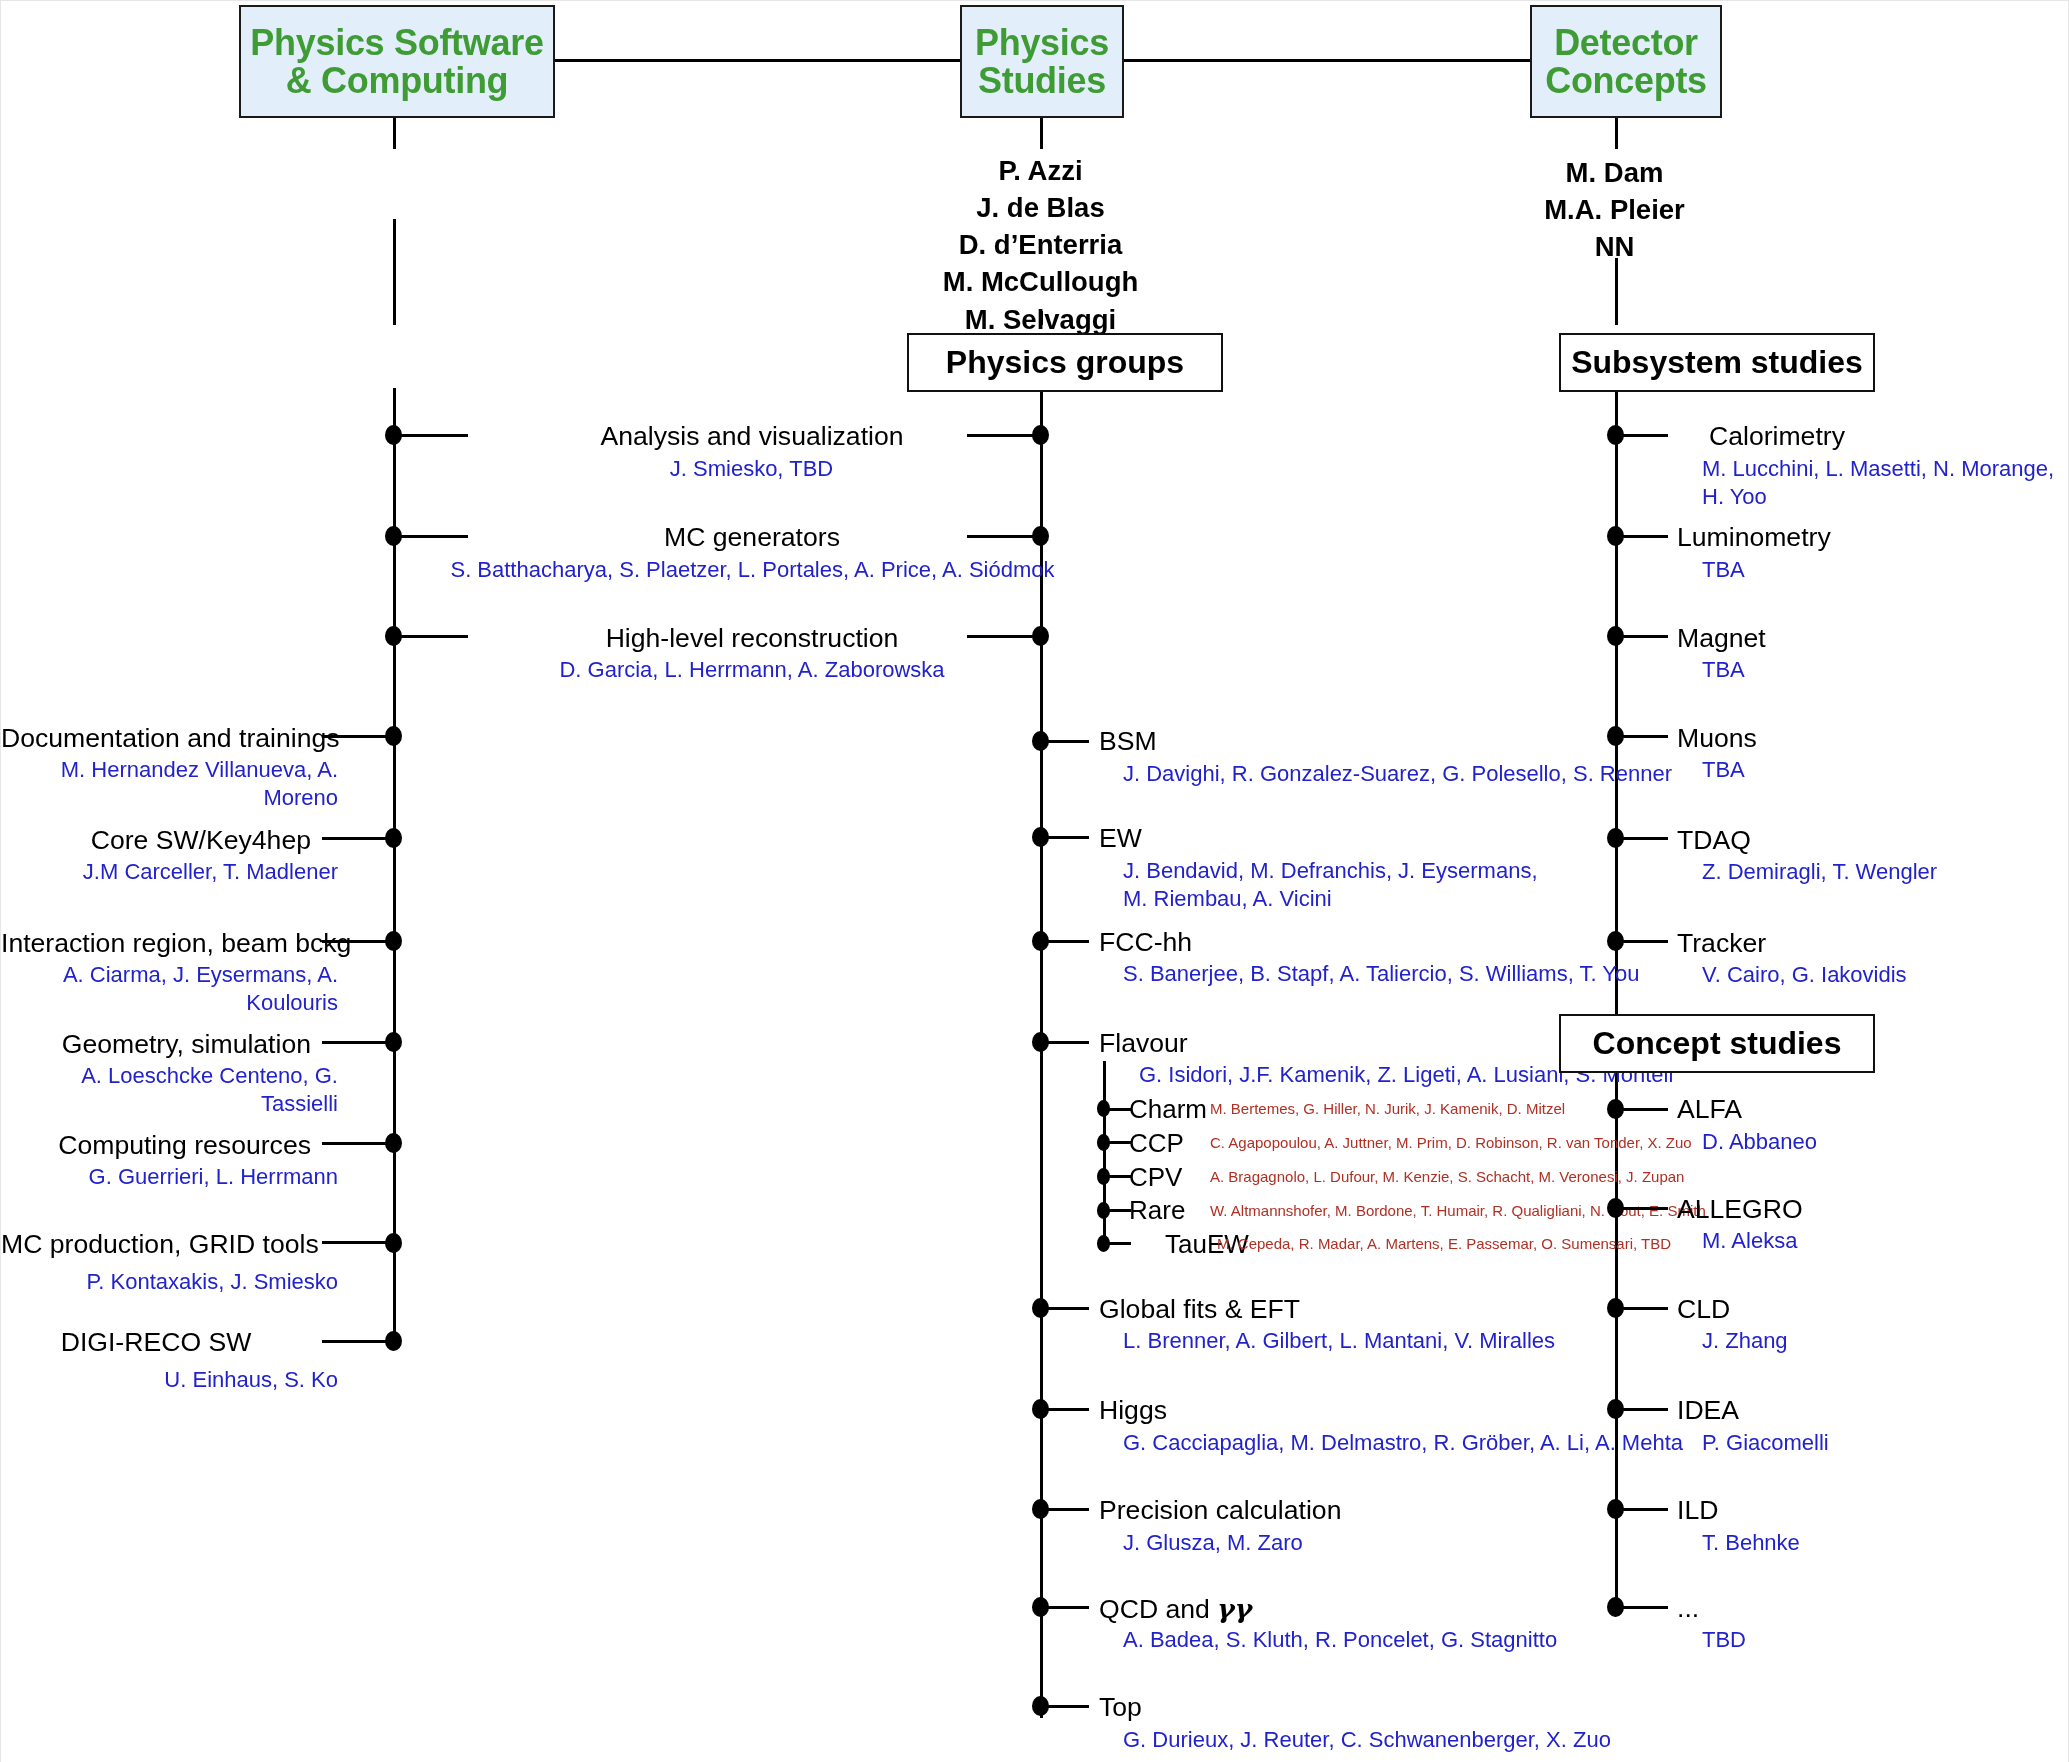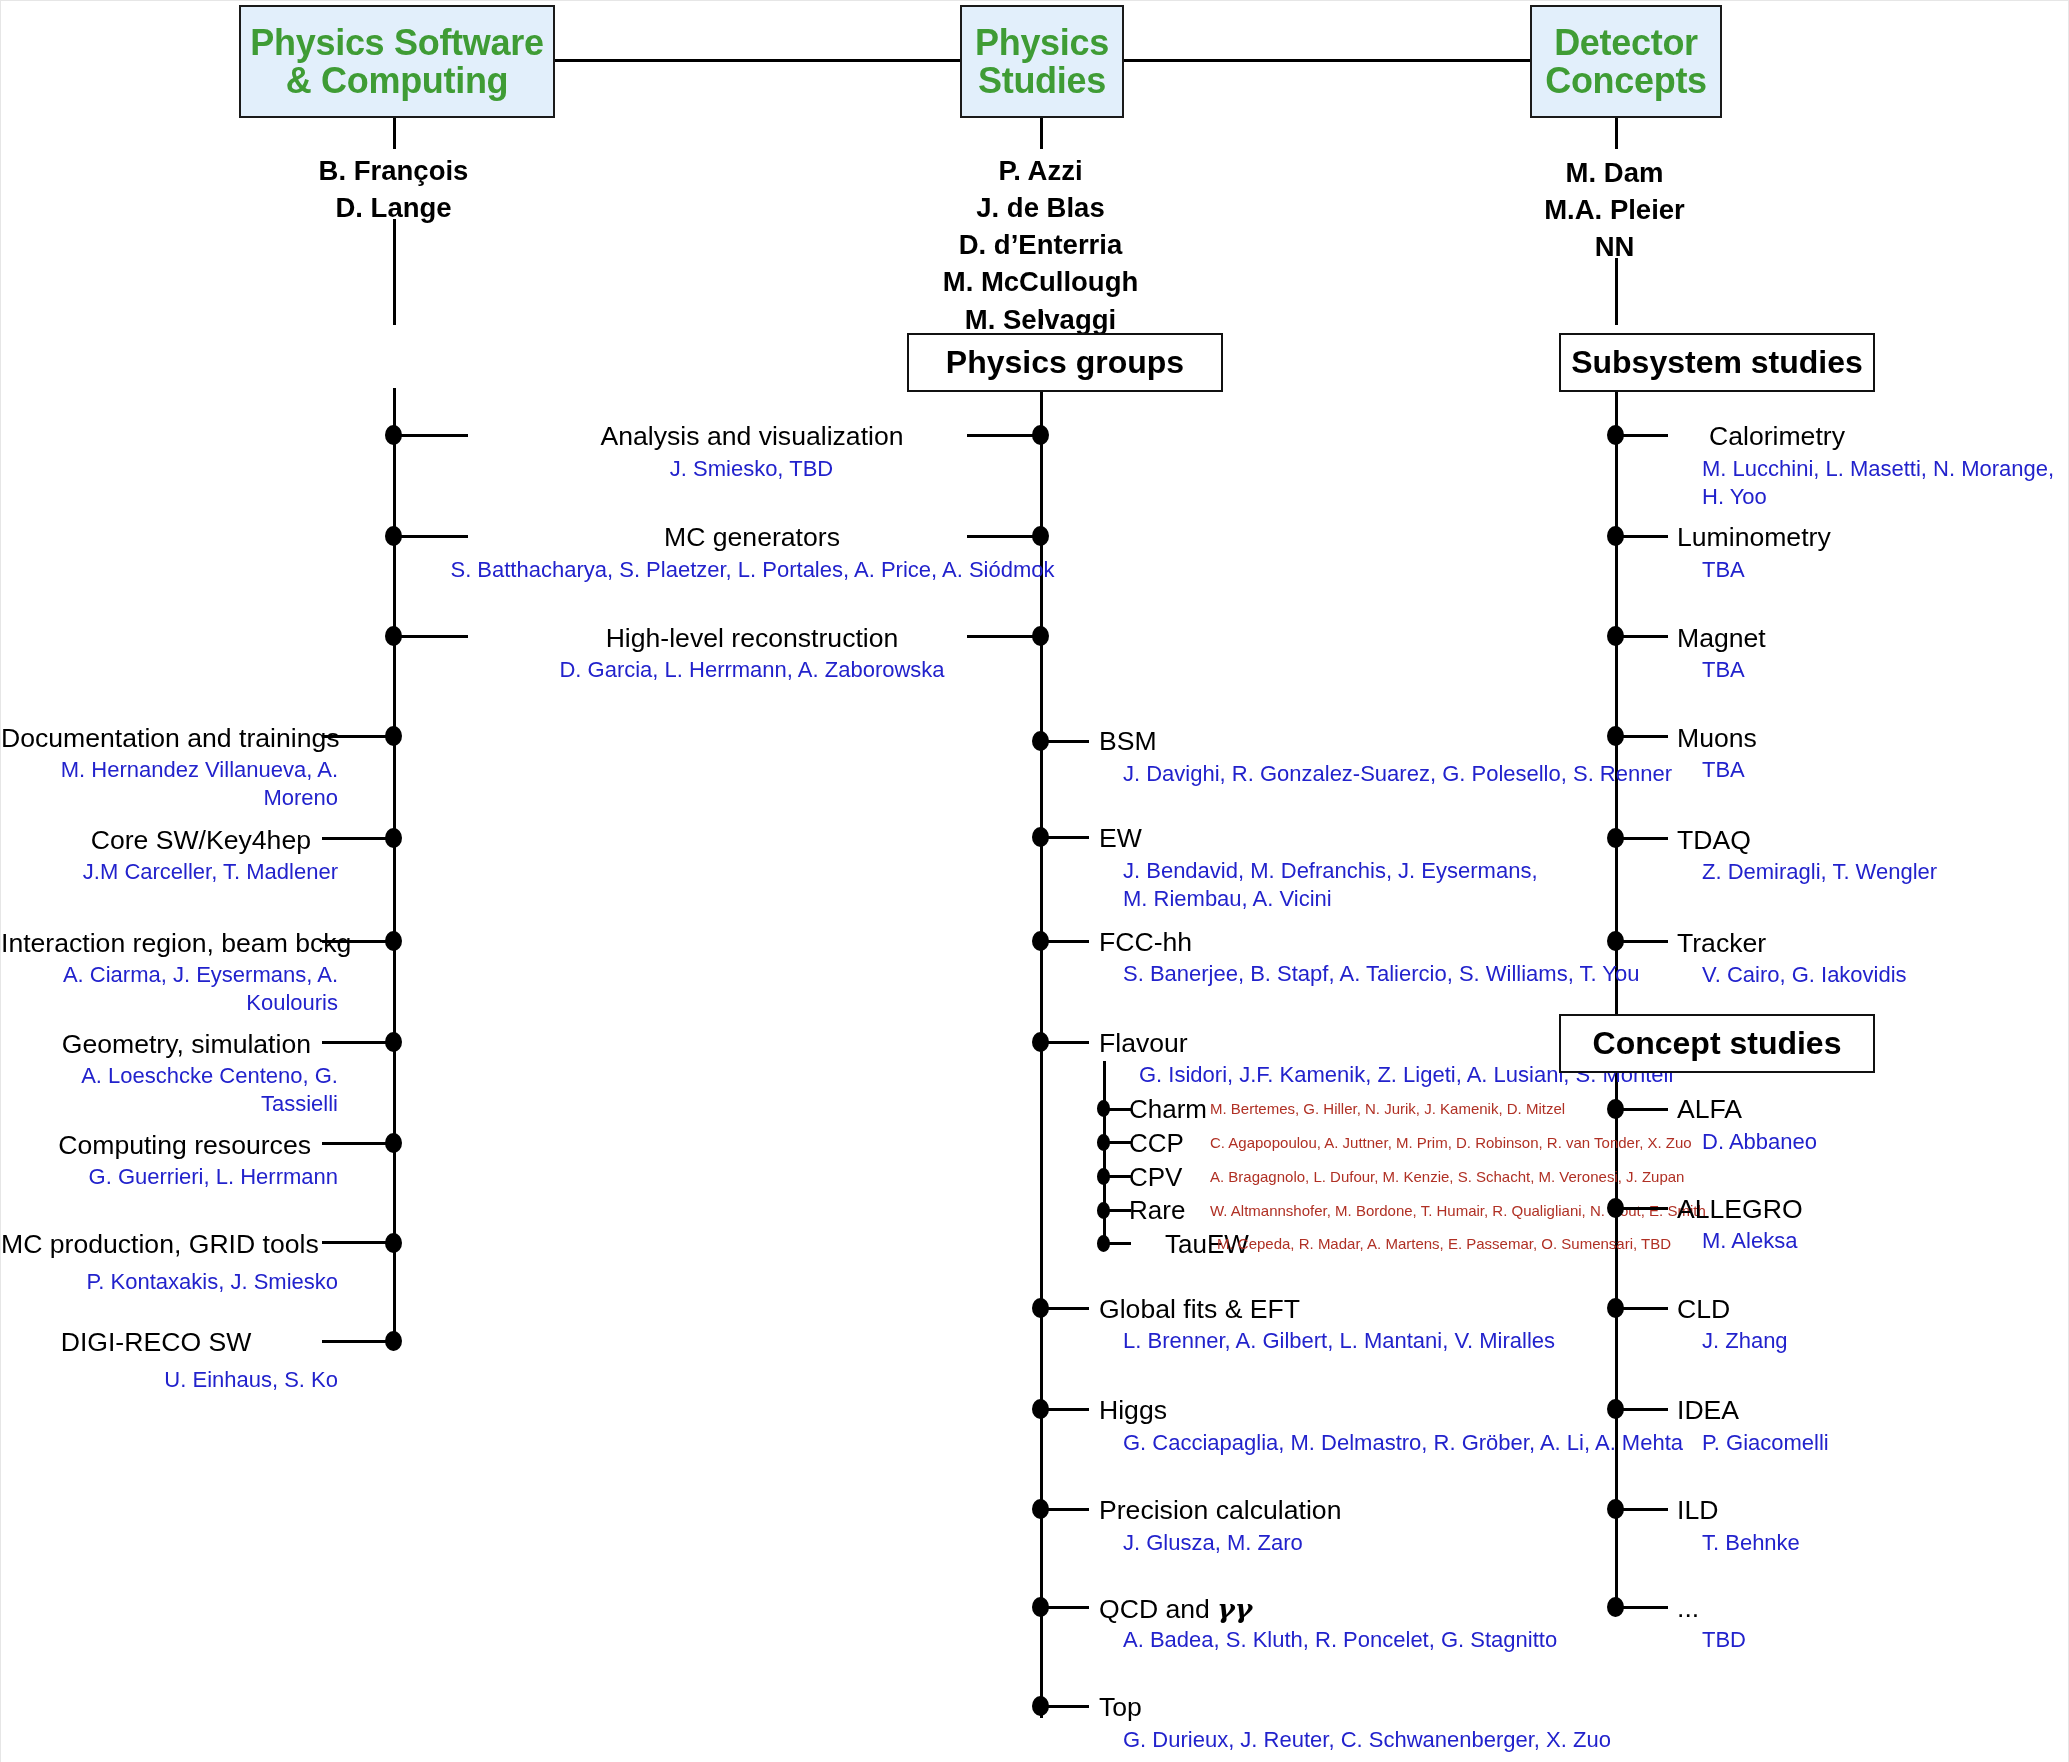--- a/index.html
+++ b/index.html
@@ -110,22 +110,20 @@
     <span style="white-space:pre-line;">Physics
 Studies</span>
   </div>
 
   <div class="topbox" style="left:1529px;top:4.4px;width:188px;height:109px;font-size:36px;">
     <span style="white-space:pre-line;">Detector
 Concepts</span>
   </div>
 
   <div class="vline" style="left:392px;top:113px;height:35px;"></div>
-  <div class="leads" style="left:215px;top:151px;width:355px;font-size:27.5px;">B. François
-D. Lange</div>
   <div class="vline" style="left:392px;top:218px;height:106px;"></div>
 
   <div class="vline" style="left:1039px;top:113px;height:35px;"></div>
   <div class="leads" style="left:862px;top:151px;width:355px;font-size:27.5px;">P. Azzi
 J. de Blas
 D. d’Enterria
 M. McCullough
 M. Selvaggi</div>
   <div class="vline" style="left:1039px;top:310px;height:14px;"></div>
 

